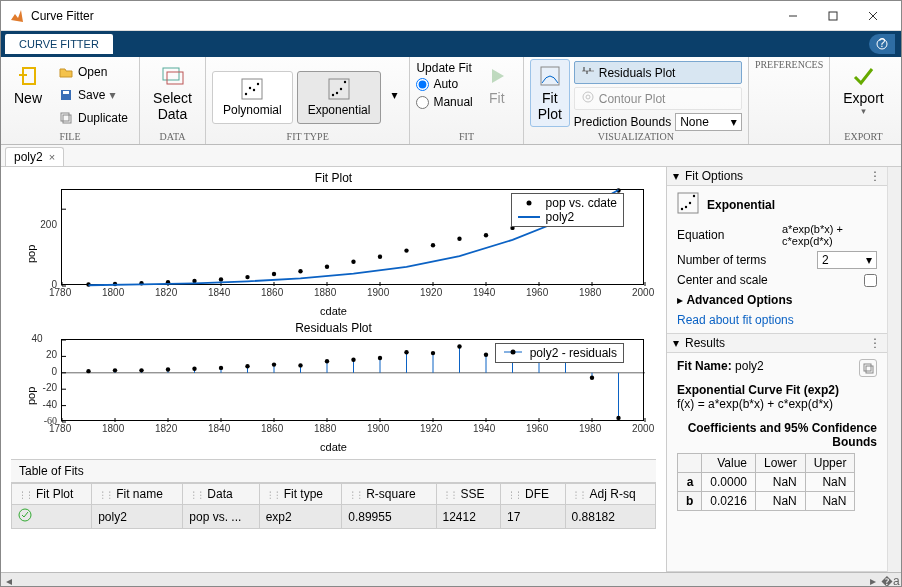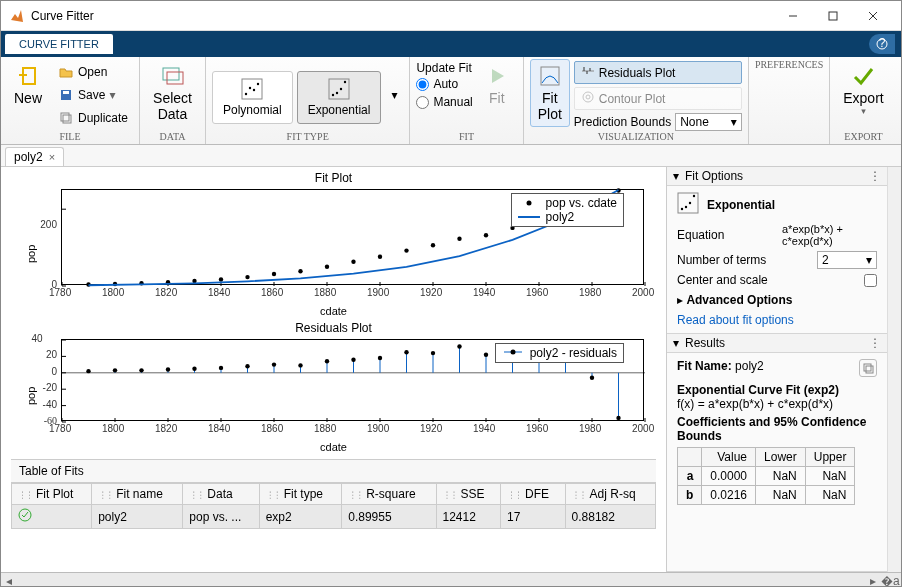--- a/index.html
+++ b/index.html
@@ -542,21 +542,21 @@
     <div class="panel-body" style="flex:1;">
       <div class="copybtn">
           <svg width="12" height="12">
             <rect x="2" y="2" width="7" height="7" fill="none" stroke="#888"></rect>
             <rect x="4" y="4" width="7" height="7" fill="none" stroke="#888"></rect>
           </svg>
         </div>
       <div><b>Fit Name:</b> <span>poly2</span></div>
       <div style="margin-top:10px;"><b>Exponential Curve Fit (exp2)</b></div>
       <div>f(x) = a*exp(b*x) + c*exp(d*x)</div>
-      <div style="margin-top:4px;"><b>Coefficients and 95% Confidence Bounds</b></div>
+      <div style="margin-top:10px;text-align:right;"><b>Coefficients and 95% Confidence Bounds</b></div>
       <table class="coef">
         <tbody>
             <tr>
               <th></th>
               <th>Value</th>
               <th>Lower</th>
               <th>Upper</th>
             </tr>
         <tr>
               <td class="rowh">a</td>

